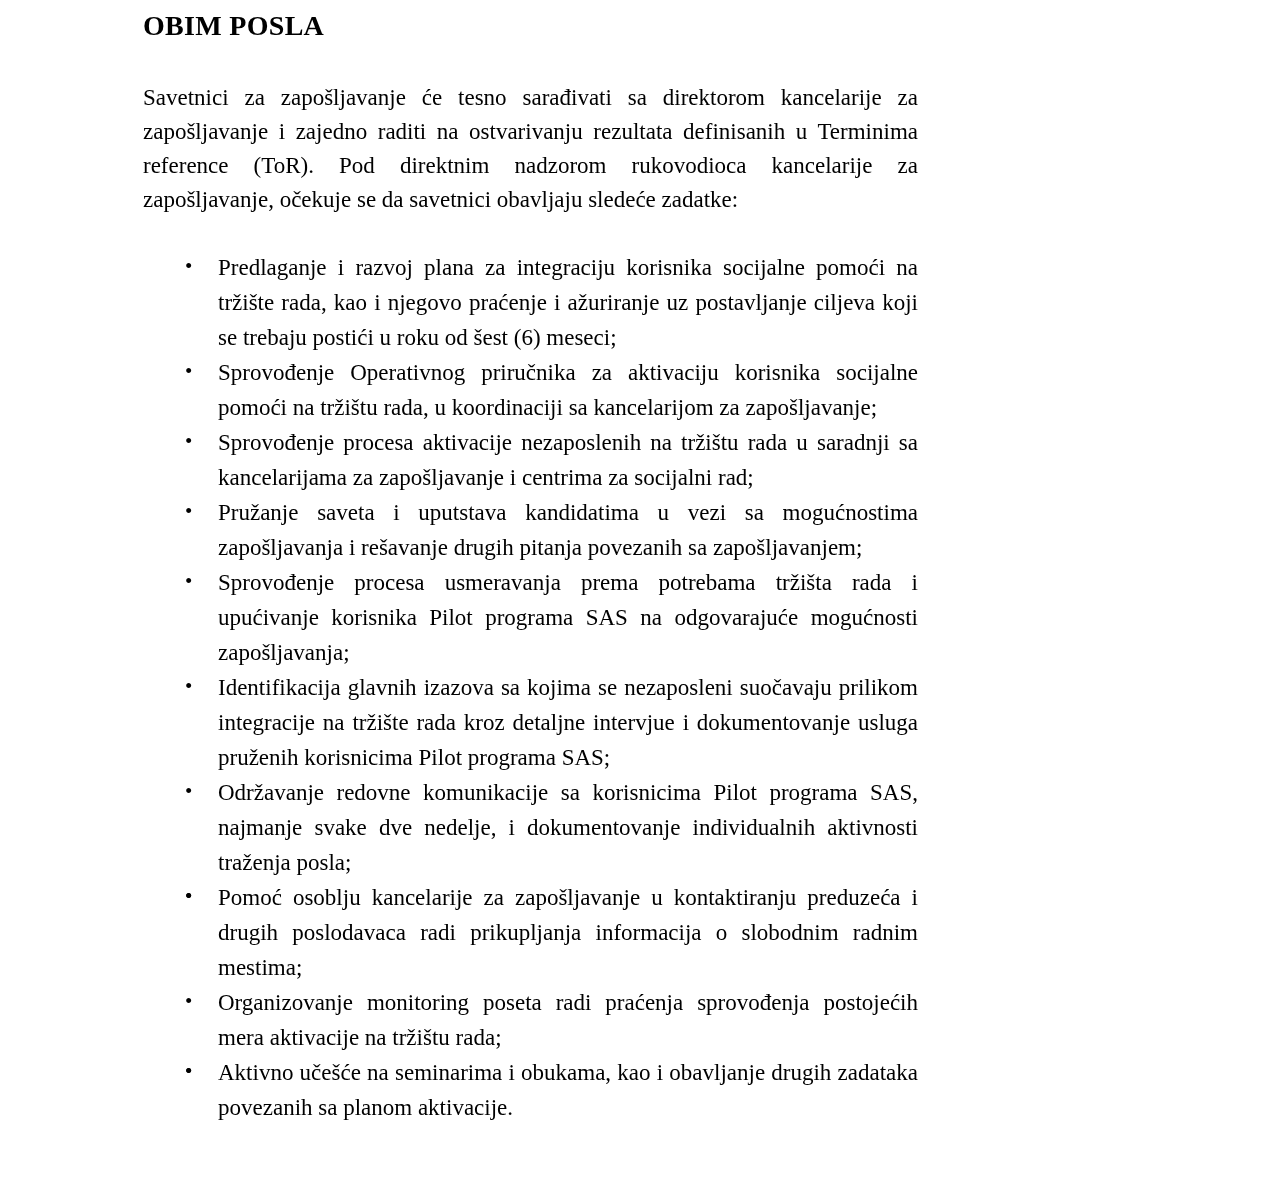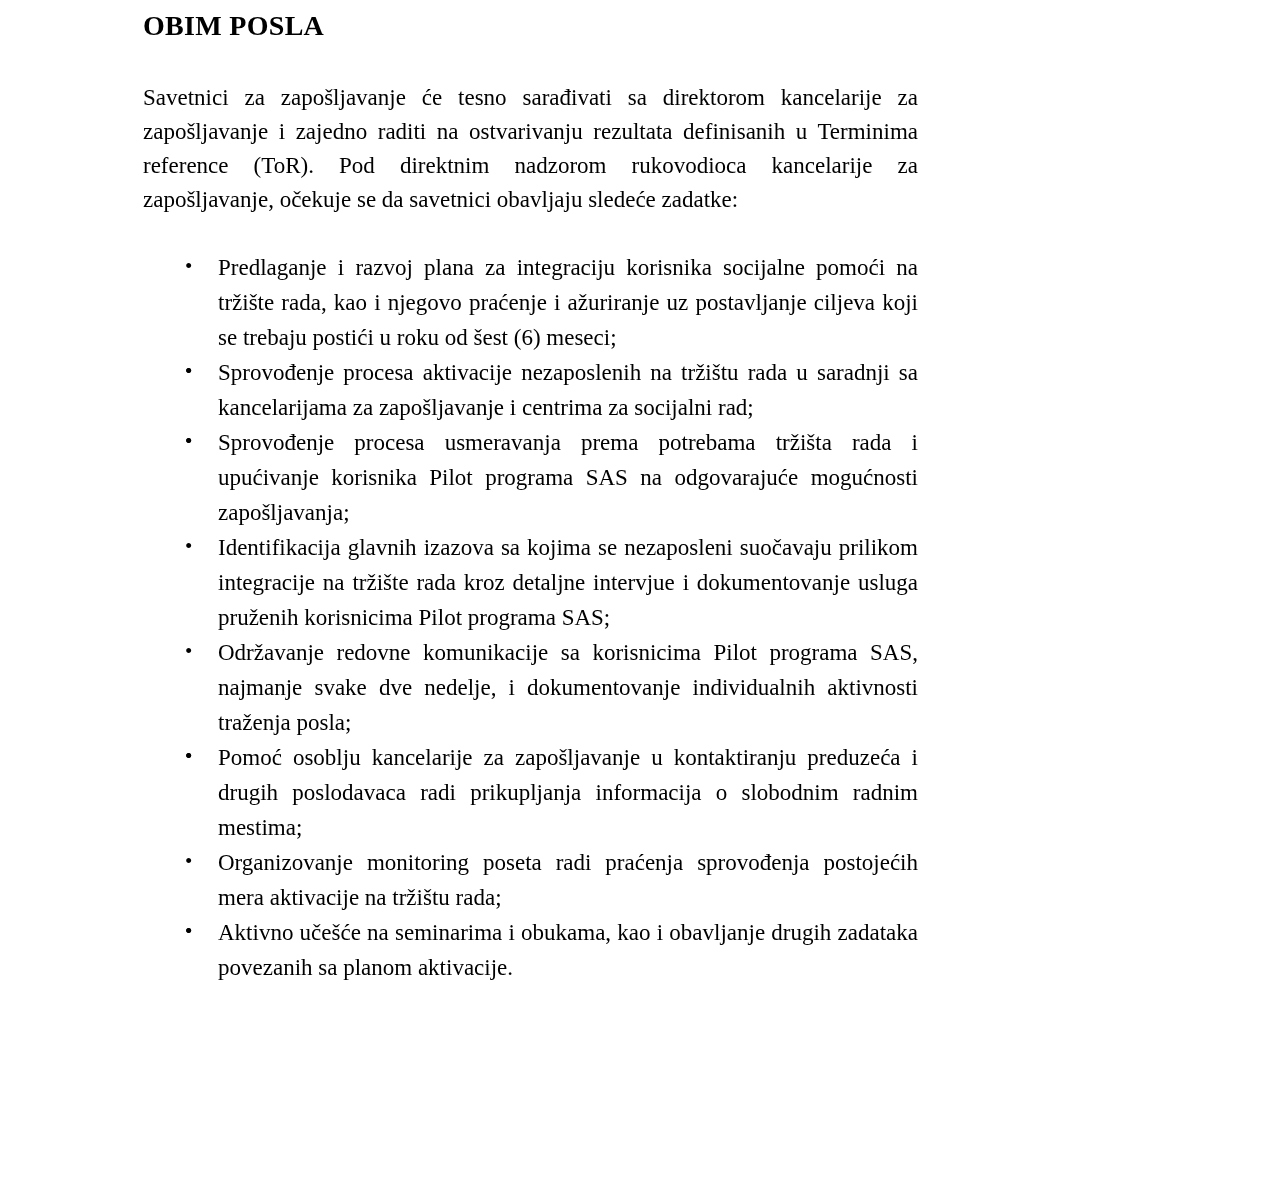--- a/index.html
+++ b/index.html
@@ -61,27 +61,29 @@
 
   <p class="intro">Savetnici za zapošljavanje će tesno sarađivati sa direktorom kancelarije za zapošljavanje i zajedno raditi na ostvarivanju rezultata definisanih u Terminima reference (ToR). Pod direktnim nadzorom rukovodioca kancelarije za zapošljavanje, očekuje se da savetnici obavljaju sledeće zadatke:</p>
 
   <ul class="tasks">
     <li>
       <span class="marker">•</span>
       <span>Predlaganje i razvoj plana za integraciju korisnika socijalne pomoći na tržište rada, kao i njegovo praćenje i ažuriranje uz postavljanje ciljeva koji se trebaju postići u roku od šest (6) meseci;</span>
     </li>
     <li>
       <span class="marker">•</span>
+      <span>Sprovođenje Operativnog priručnika za aktivaciju korisnika socijalne pomoći na tržištu rada, u koordinaciji sa kancelarijom za zapošljavanje;</span>
     </li>
     <li>
       <span class="marker">•</span>
       <span>Sprovođenje procesa aktivacije nezaposlenih na tržištu rada u saradnji sa kancelarijama za zapošljavanje i centrima za socijalni rad;</span>
     </li>
     <li>
       <span class="marker">•</span>
+      <span>Pružanje saveta i uputstava kandidatima u vezi sa mogućnostima zapošljavanja i rešavanje drugih pitanja povezanih sa zapošljavanjem;</span>
     </li>
     <li>
       <span class="marker">•</span>
       <span>Sprovođenje procesa usmeravanja prema potrebama tržišta rada i upućivanje korisnika Pilot programa SAS na odgovarajuće mogućnosti zapošljavanja;</span>
     </li>
     <li>
       <span class="marker">•</span>
       <span>Identifikacija glavnih izazova sa kojima se nezaposleni suočavaju prilikom integracije na tržište rada kroz detaljne intervjue i dokumentovanje usluga pruženih korisnicima Pilot programa SAS;</span>
     </li>
     <li>

